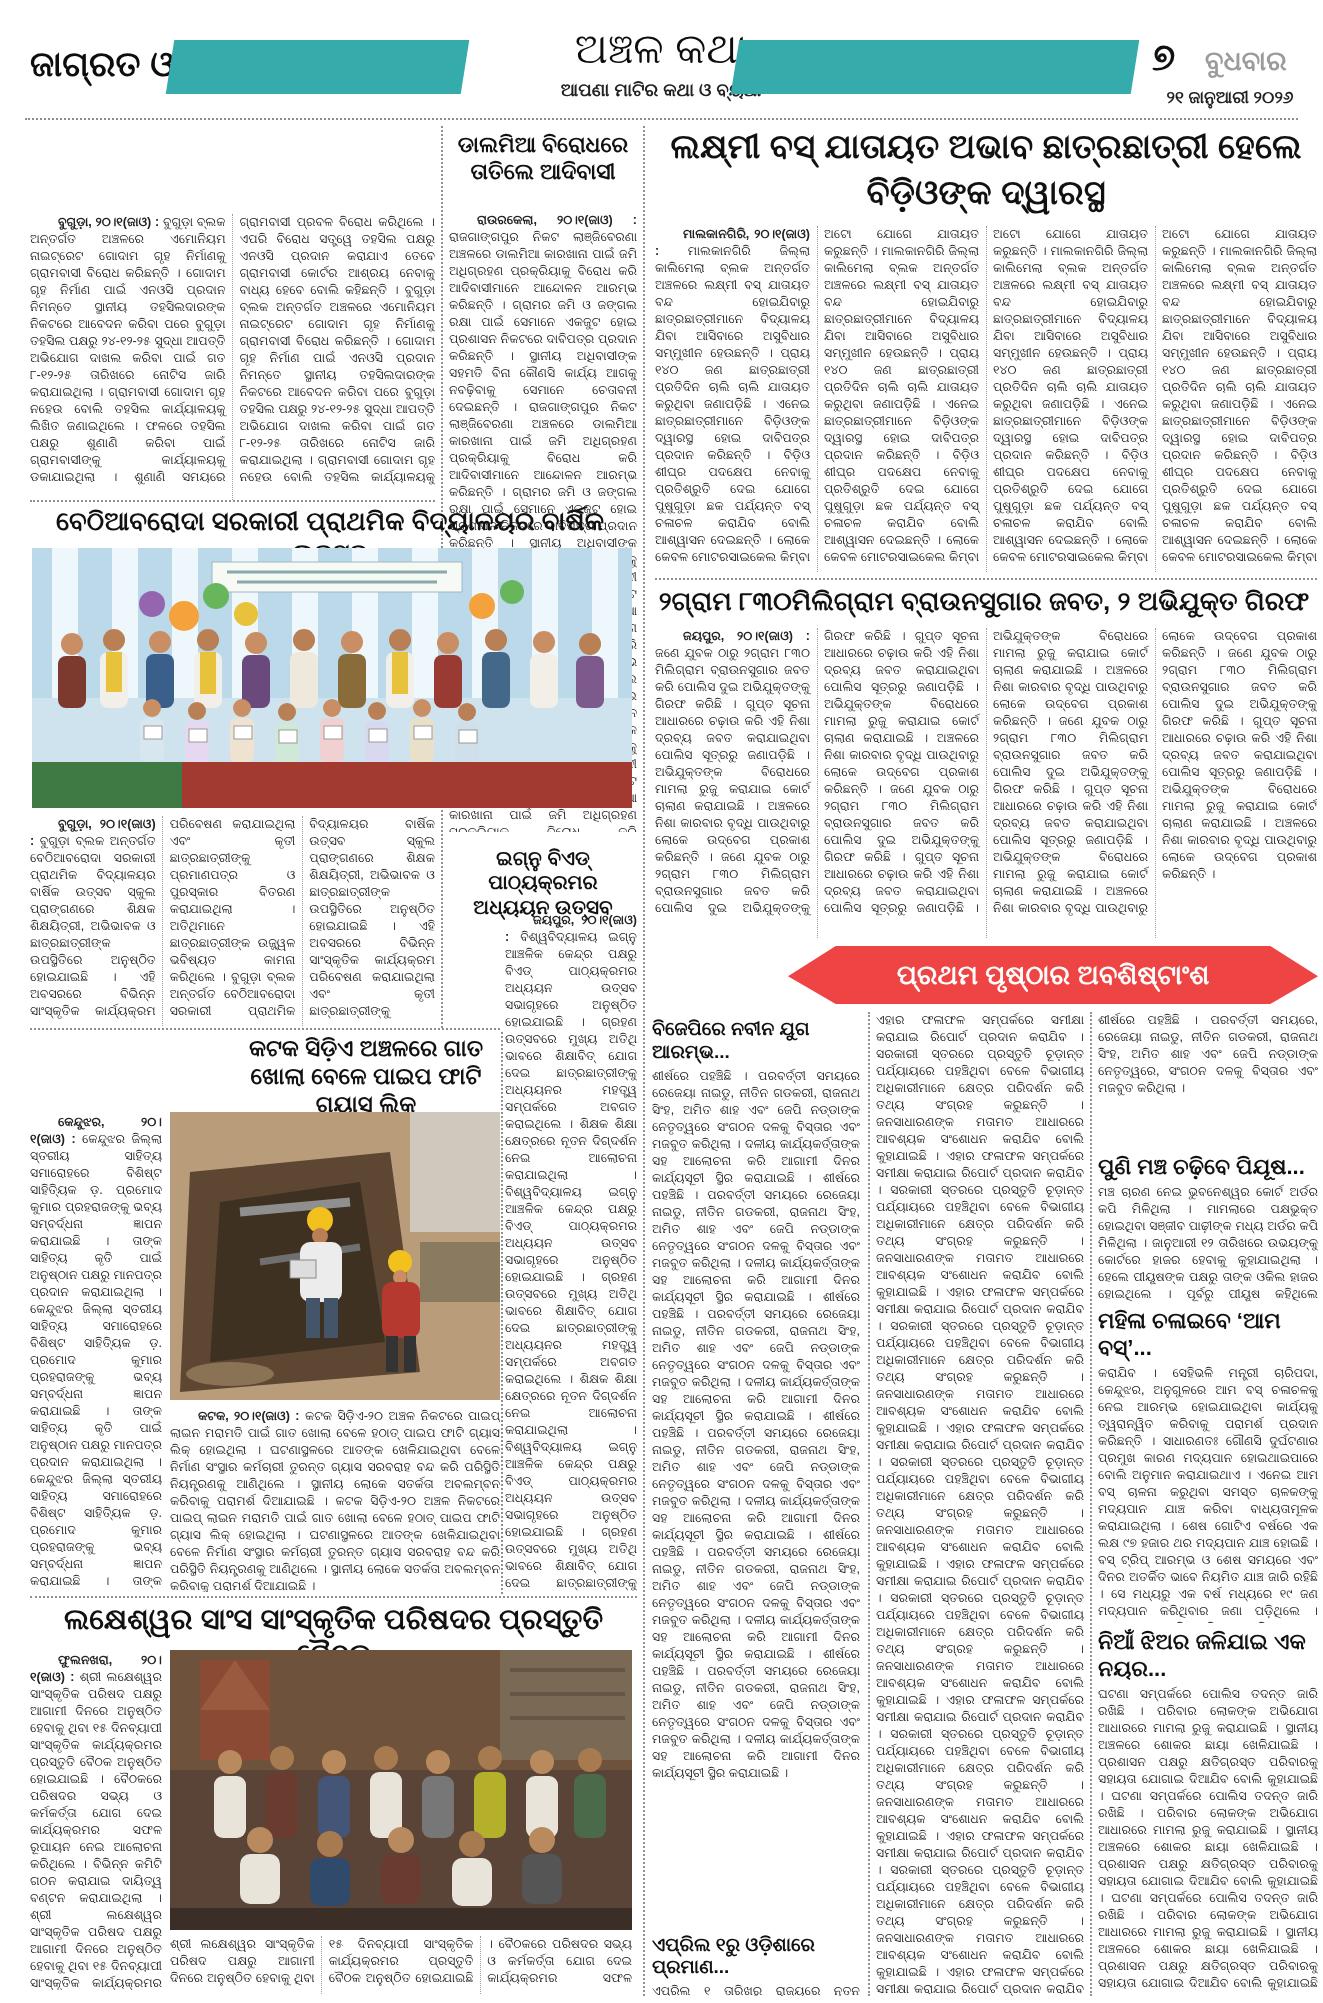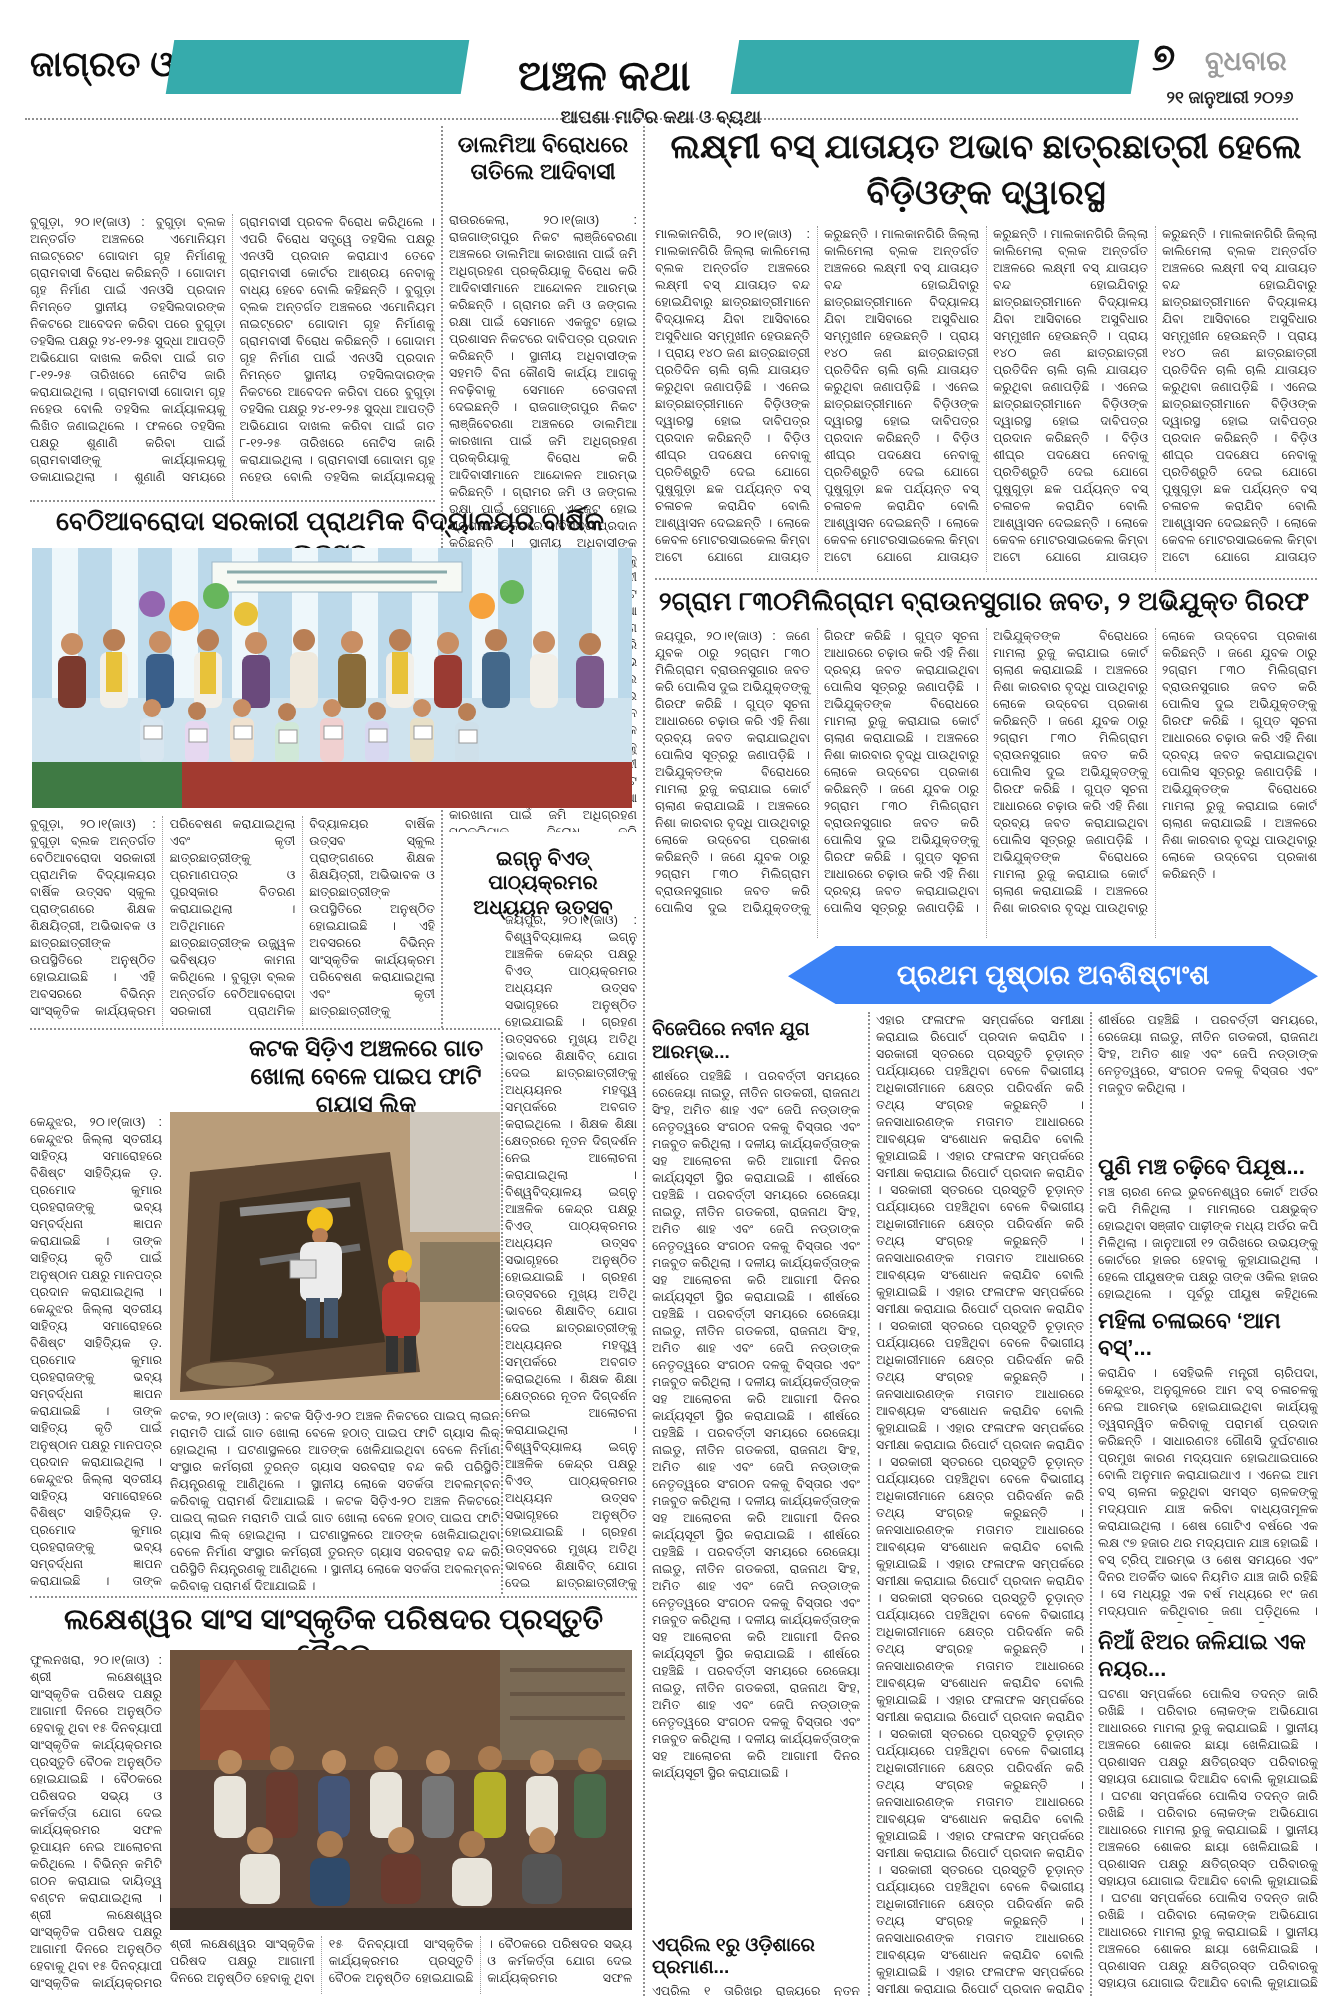--- a/index.html
+++ b/index.html
@@ -8,35 +8,35 @@
   #page {
     position:relative; width:1323px; height:2003px; margin:0 auto;
     background:#ffffff; overflow:hidden; color:#1b1b1b;
   }
   .abs { position:absolute; }
   .headline { font-weight:bold; text-align:center; color:#111; line-height:1.22; }
   .body-text {
     font-size:12.5px; line-height:1.36; text-align:justify;
     color:#222; overflow:hidden;
   }
-  .body-text b { font-weight:normal; }
+  .body-text b { font-weight:bold;margin-left:28px; }
   .cols2 { column-count:2; column-gap:14px; column-rule:1px dotted #9a9a9a; }
   .cols3 { column-count:3; column-gap:14px; column-rule:1px dotted #9a9a9a; }
   .cols4 { column-count:4; column-gap:14px; column-rule:1px dotted #9a9a9a; }
   .hrule { border-top:2px dotted #8f8f8f; height:0; }
   .vrule { border-left:2px dotted #8f8f8f; width:0; }
   .teal-bar { background:#36abac; transform:skewX(-9deg); }
   .masthead { font-size:35px; font-weight:800; letter-spacing:0; color:#0d0d0d; }
-  .section-title { font-size:42px; font-weight:700; text-align:left; color:#0d0d0d; line-height:1;margin-top:27px; }
+  .section-title { font-size:42px; font-weight:400; text-align:center; color:#0d0d0d; line-height:1; }
   .section-sub { font-size:18px; font-weight:bold; text-align:center; color:#222; }
   .page-no { font-size:38px; font-weight:800; color:#111; }
   .day { font-size:27px; font-weight:bold; color:#9b9b9b; }
   .date { font-size:17px; font-weight:bold; color:#222; text-align:center; }
   .banner {
-    background:#3b82f6; color:#fff; display:flex; align-items:center; justify-content:center;
+    background:#ef4444; color:#fff; display:flex; align-items:center; justify-content:center;
     font-size:27px; font-weight:800;
     clip-path:polygon(0 52%, 9% 0, 91% 0, 100% 52%, 91% 100%, 9% 100%);
   }
   .subhead { font-size:19px; font-weight:800; color:#111; margin:6px 0 4px 0; line-height:1.2; }
   .flow-col { position:absolute; overflow:hidden; }
   svg { display:block; }
 </style>
 </head>
 <body>
 

